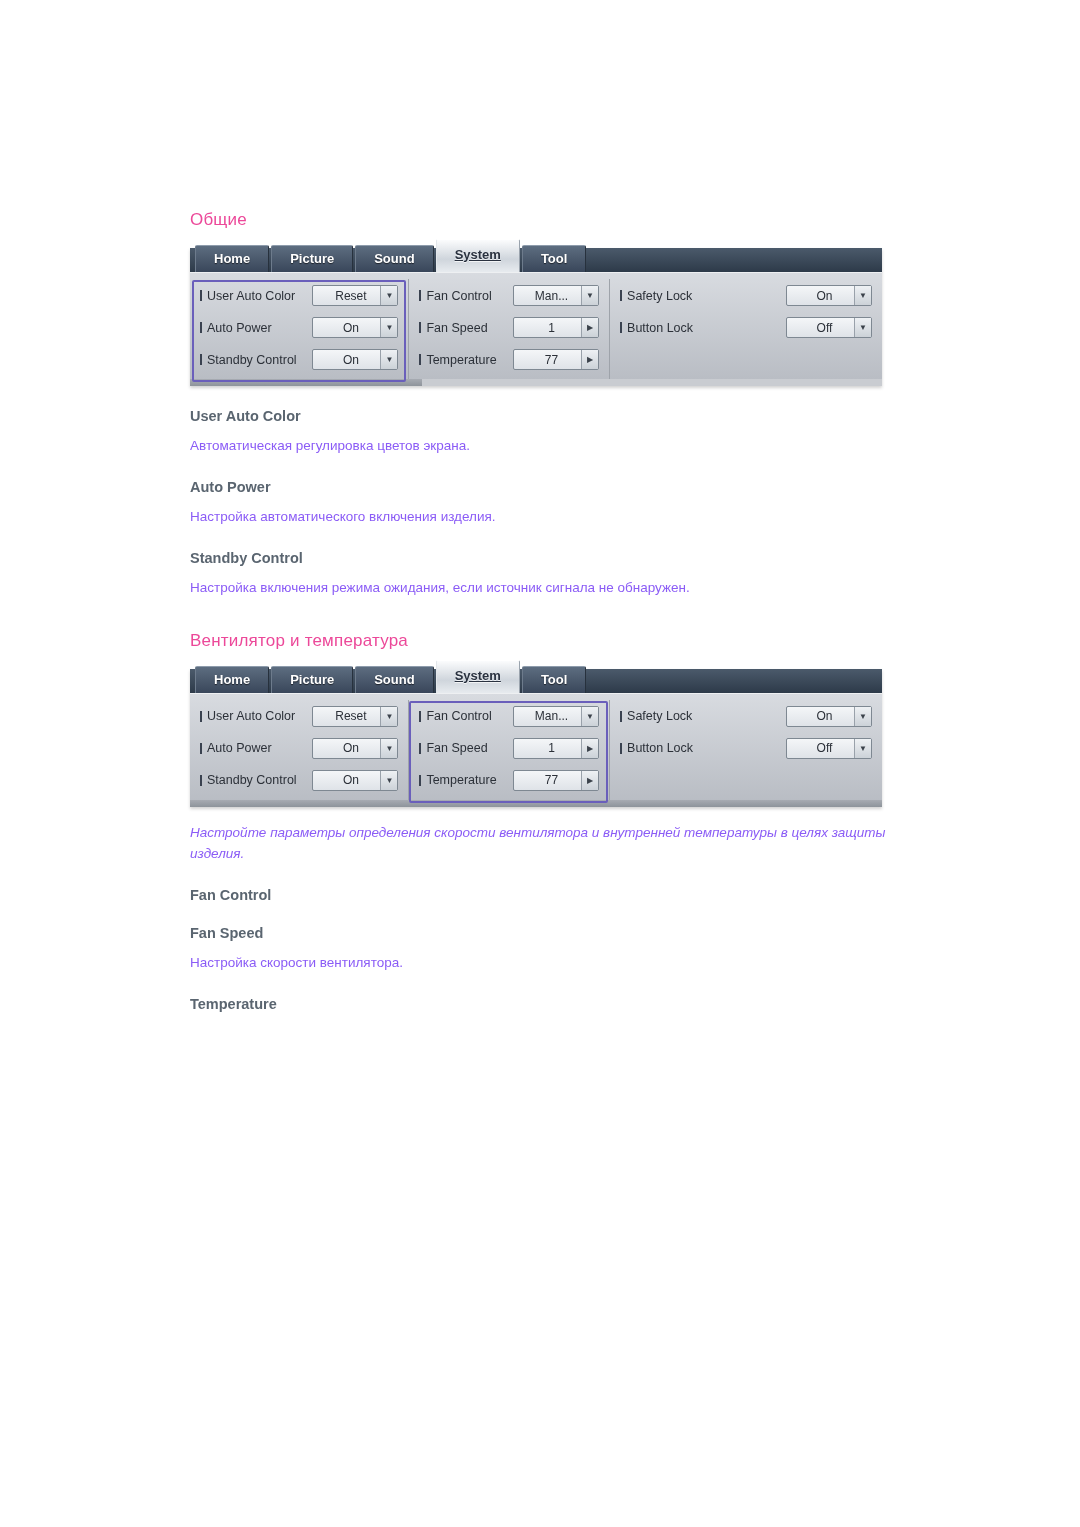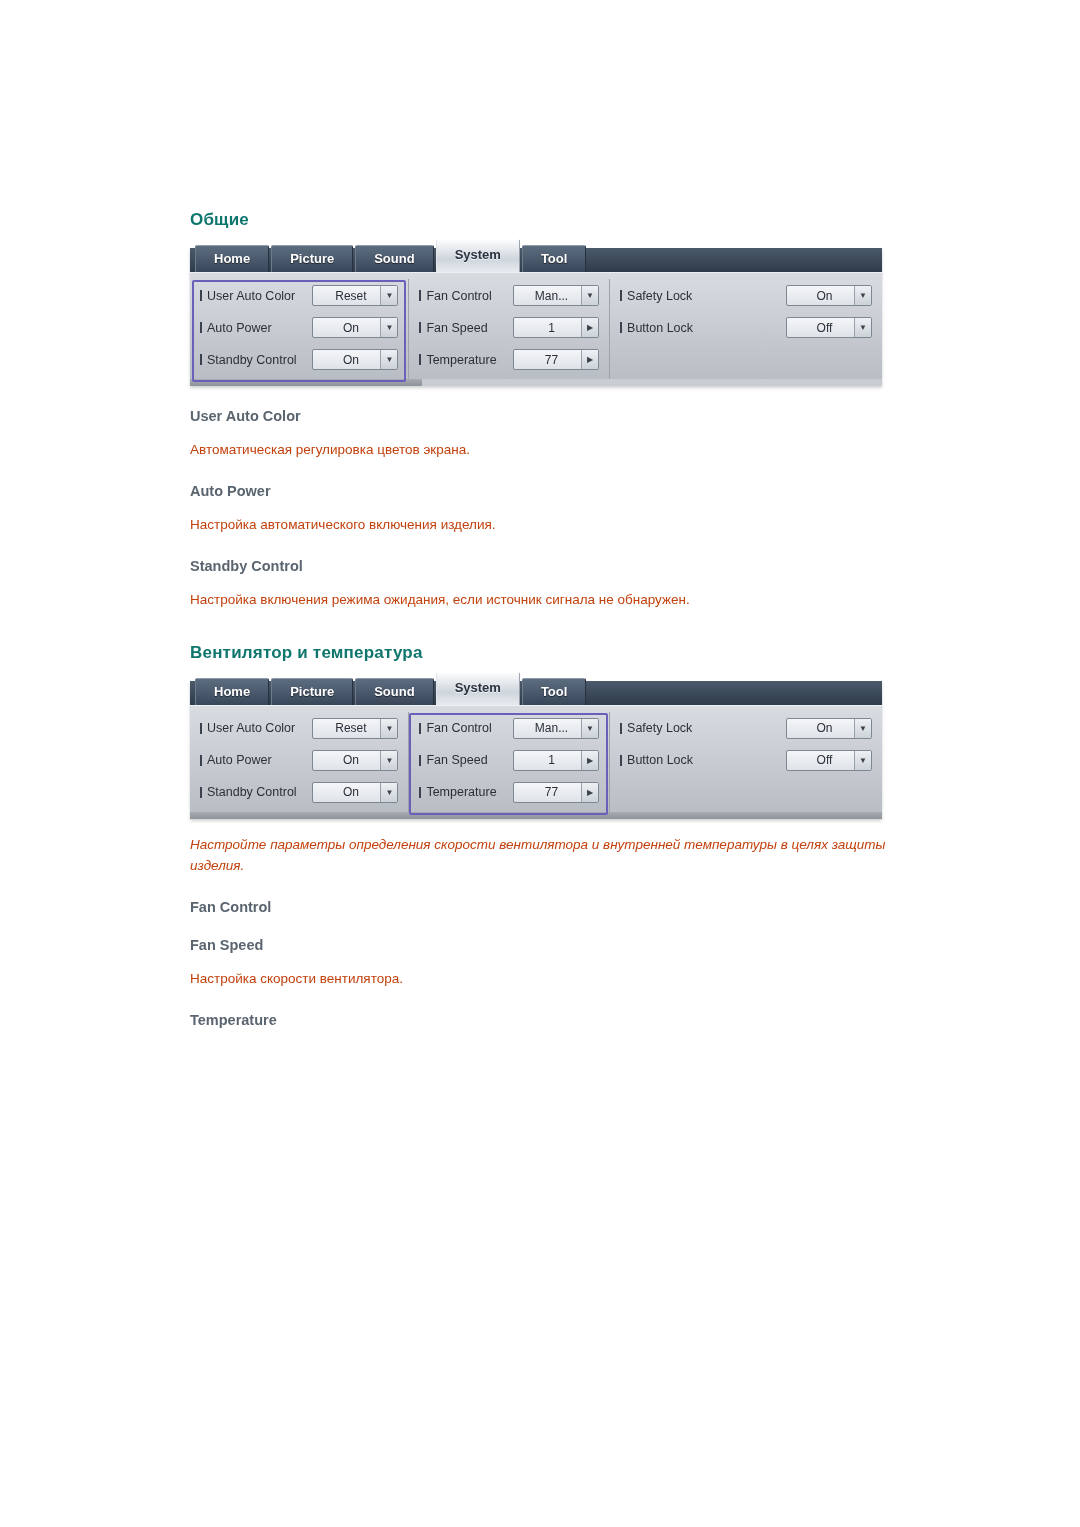--- a/index.html
+++ b/index.html
@@ -23,36 +23,36 @@
   }
   .content {
     position: absolute;
     left: 190px;
     top: 210px;
     width: 700px;
   }
 
   h2.section-title {
     font-size: 17px;
-    font-weight: bold;
-    color: #0f766e;
+    font-weight: normal;
+    color: #ec4899;
     margin: 0 0 18px 0;
     letter-spacing: 0.2px;
   }
   h3.sub-title {
     font-size: 14.5px;
     font-weight: bold;
     color: #5a6570;
     margin: 22px 0 12px 0;
   }
   p.body-text {
     font-size: 13.5px;
     line-height: 1.55;
-    color: #c2410c;
-    margin: 16px 0 8px 0;
+    color: #8b5cf6;
+    margin: 0 0 8px 0;
   }
   .note-row {
     display: flex;
     align-items: flex-start;
     margin: 18px 0 6px 2px;
   }
   .note-icon {
     width: 26px;
     height: 24px;
     border: 1px solid #9aa4ad;
@@ -121,20 +121,21 @@
   }
   .osd-tab.active {
     height: 32px;
     line-height: 30px;
     color: #2a3240;
     text-shadow: 0 1px 0 rgba(255,255,255,0.7);
     background: linear-gradient(#fbfcfd, #cfd5dc 60%, #e7ebef);
     border-top: 1px solid #ffffff;
     border-left: 1px solid #e2e6ea;
     border-right: 1px solid #9aa3ad;
+    text-decoration: underline;
   }
   .osd-body {
     display: flex;
     height: 100px;
     background: linear-gradient(#d8dbe0, #b9bdc4);
     border-top: 1px solid #eef0f2;
     padding: 6px 0 0 0;
   }
   .osd-col {
     position: relative;

